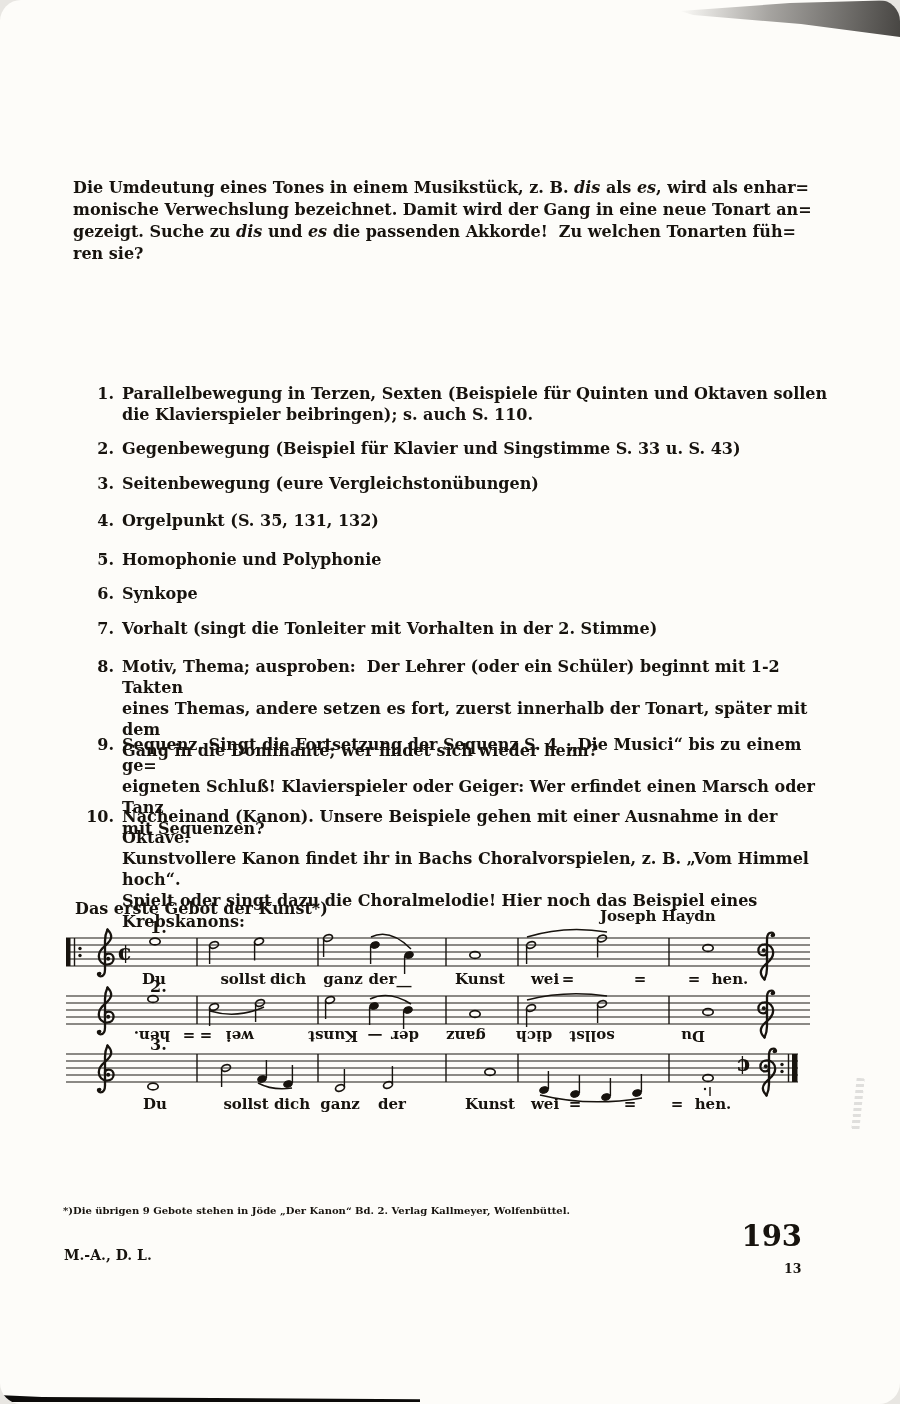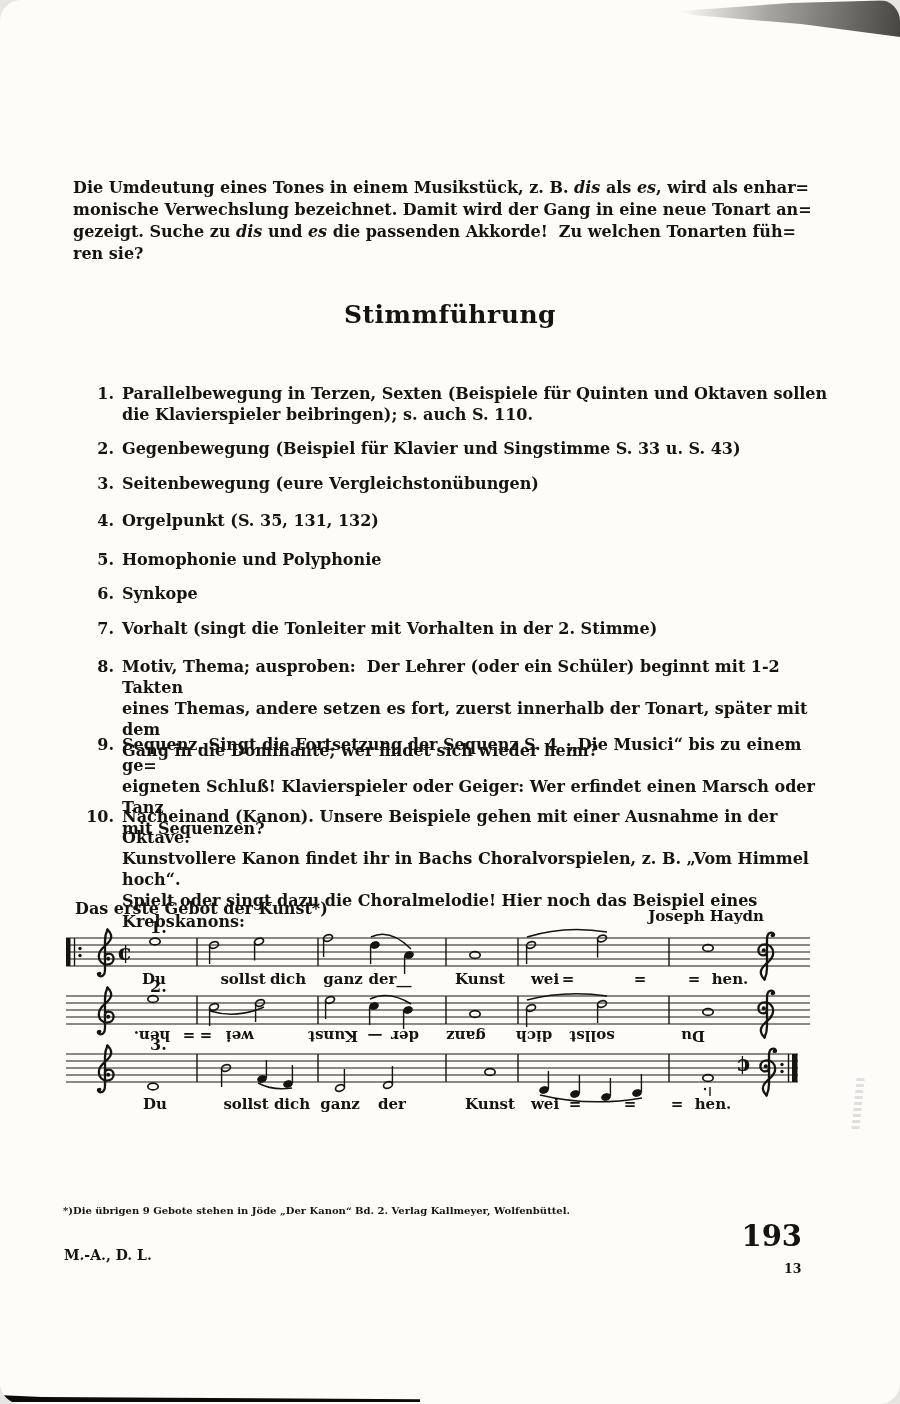--- a/index.html
+++ b/index.html
@@ -8,21 +8,21 @@
   .abs{position:absolute;}
   .pre{white-space:pre-wrap;}
   .intro{left:73px;top:161px;width:760px;font-size:16px;line-height:22px;}
   .intro em{font-style:italic;}
   .heading{left:0;top:283px;width:900px;text-align:center;font-size:25px;letter-spacing:.5px;}
   .lead{left:70px;top:334px;width:770px;font-size:16px;line-height:21px;}
   .li{left:68px;width:760px;font-size:16px;line-height:21px;}
   .li .num{position:absolute;left:0;width:46px;text-align:right;}
   .li .body{display:block;margin-left:54px;width:706px;}
   .score-title{left:75px;top:899px;font-size:16px;}
-  .composer{left:600px;top:907px;width:212px;text-align:center;font-size:15px;}
+  .composer{left:600px;top:907px;width:212px;text-align:left;font-size:15px;}
   .closing{left:63px;top:1136px;width:790px;font-size:16px;line-height:22px;}
   .footnote{left:63px;top:1195px;width:780px;font-size:10px;}
   .pagenum{left:650px;top:1219px;width:152px;text-align:right;font-size:29px;}
   .sig{left:64px;top:1247px;font-size:14px;}
   .plate{left:768px;top:1261px;font-size:12.5px;margin-left:16px;}
   
   .art-tr{right:0;top:0;width:220px;height:50px;
           background:linear-gradient(97deg,rgba(130,125,120,0) 0%,rgba(95,92,88,.55) 40%,rgba(45,43,40,.88) 100%);
           clip-path:polygon(0 22%,50% 6%,100% 0,100% 74%,55% 48%,6% 30%);}
   .art-bb{left:0;top:1395px;width:420px;height:7px;background:#0c0b0a;
@@ -47,21 +47,20 @@
 
   <div class="abs art-tr"></div>
   <div class="abs art-bb"></div>
   <div class="abs art-rs"></div>
 
   <p class="abs intro pre"><span>Die Umdeutung eines Tones in einem Musikstück, z. B. </span><em>dis</em><span> als </span><em>es</em><span>, wird als enhar=
 monische Verwechslung bezeichnet. Damit wird der Gang in eine neue Tonart an=
 gezeigt. Suche zu </span><em>dis</em><span> und </span><em>es</em><span> die passenden Akkorde!  Zu welchen Tonarten füh=
 ren sie?</span></p>
 
-  <h1 class="abs heading">Stimmführung</h1>
 
 
   <div class="abs li" style="top:383px">
       <span class="num">1.</span>
       <span class="body pre">Parallelbewegung in Terzen, Sexten (Beispiele für Quinten und Oktaven sollen
 die Klavierspieler beibringen); s. auch S. 110.</span>
     </div>
   <div class="abs li" style="top:438px">
       <span class="num">2.</span>
       <span class="body pre">Gegenbewegung (Beispiel für Klavier und Singstimme S. 33 u. S. 43)</span>

